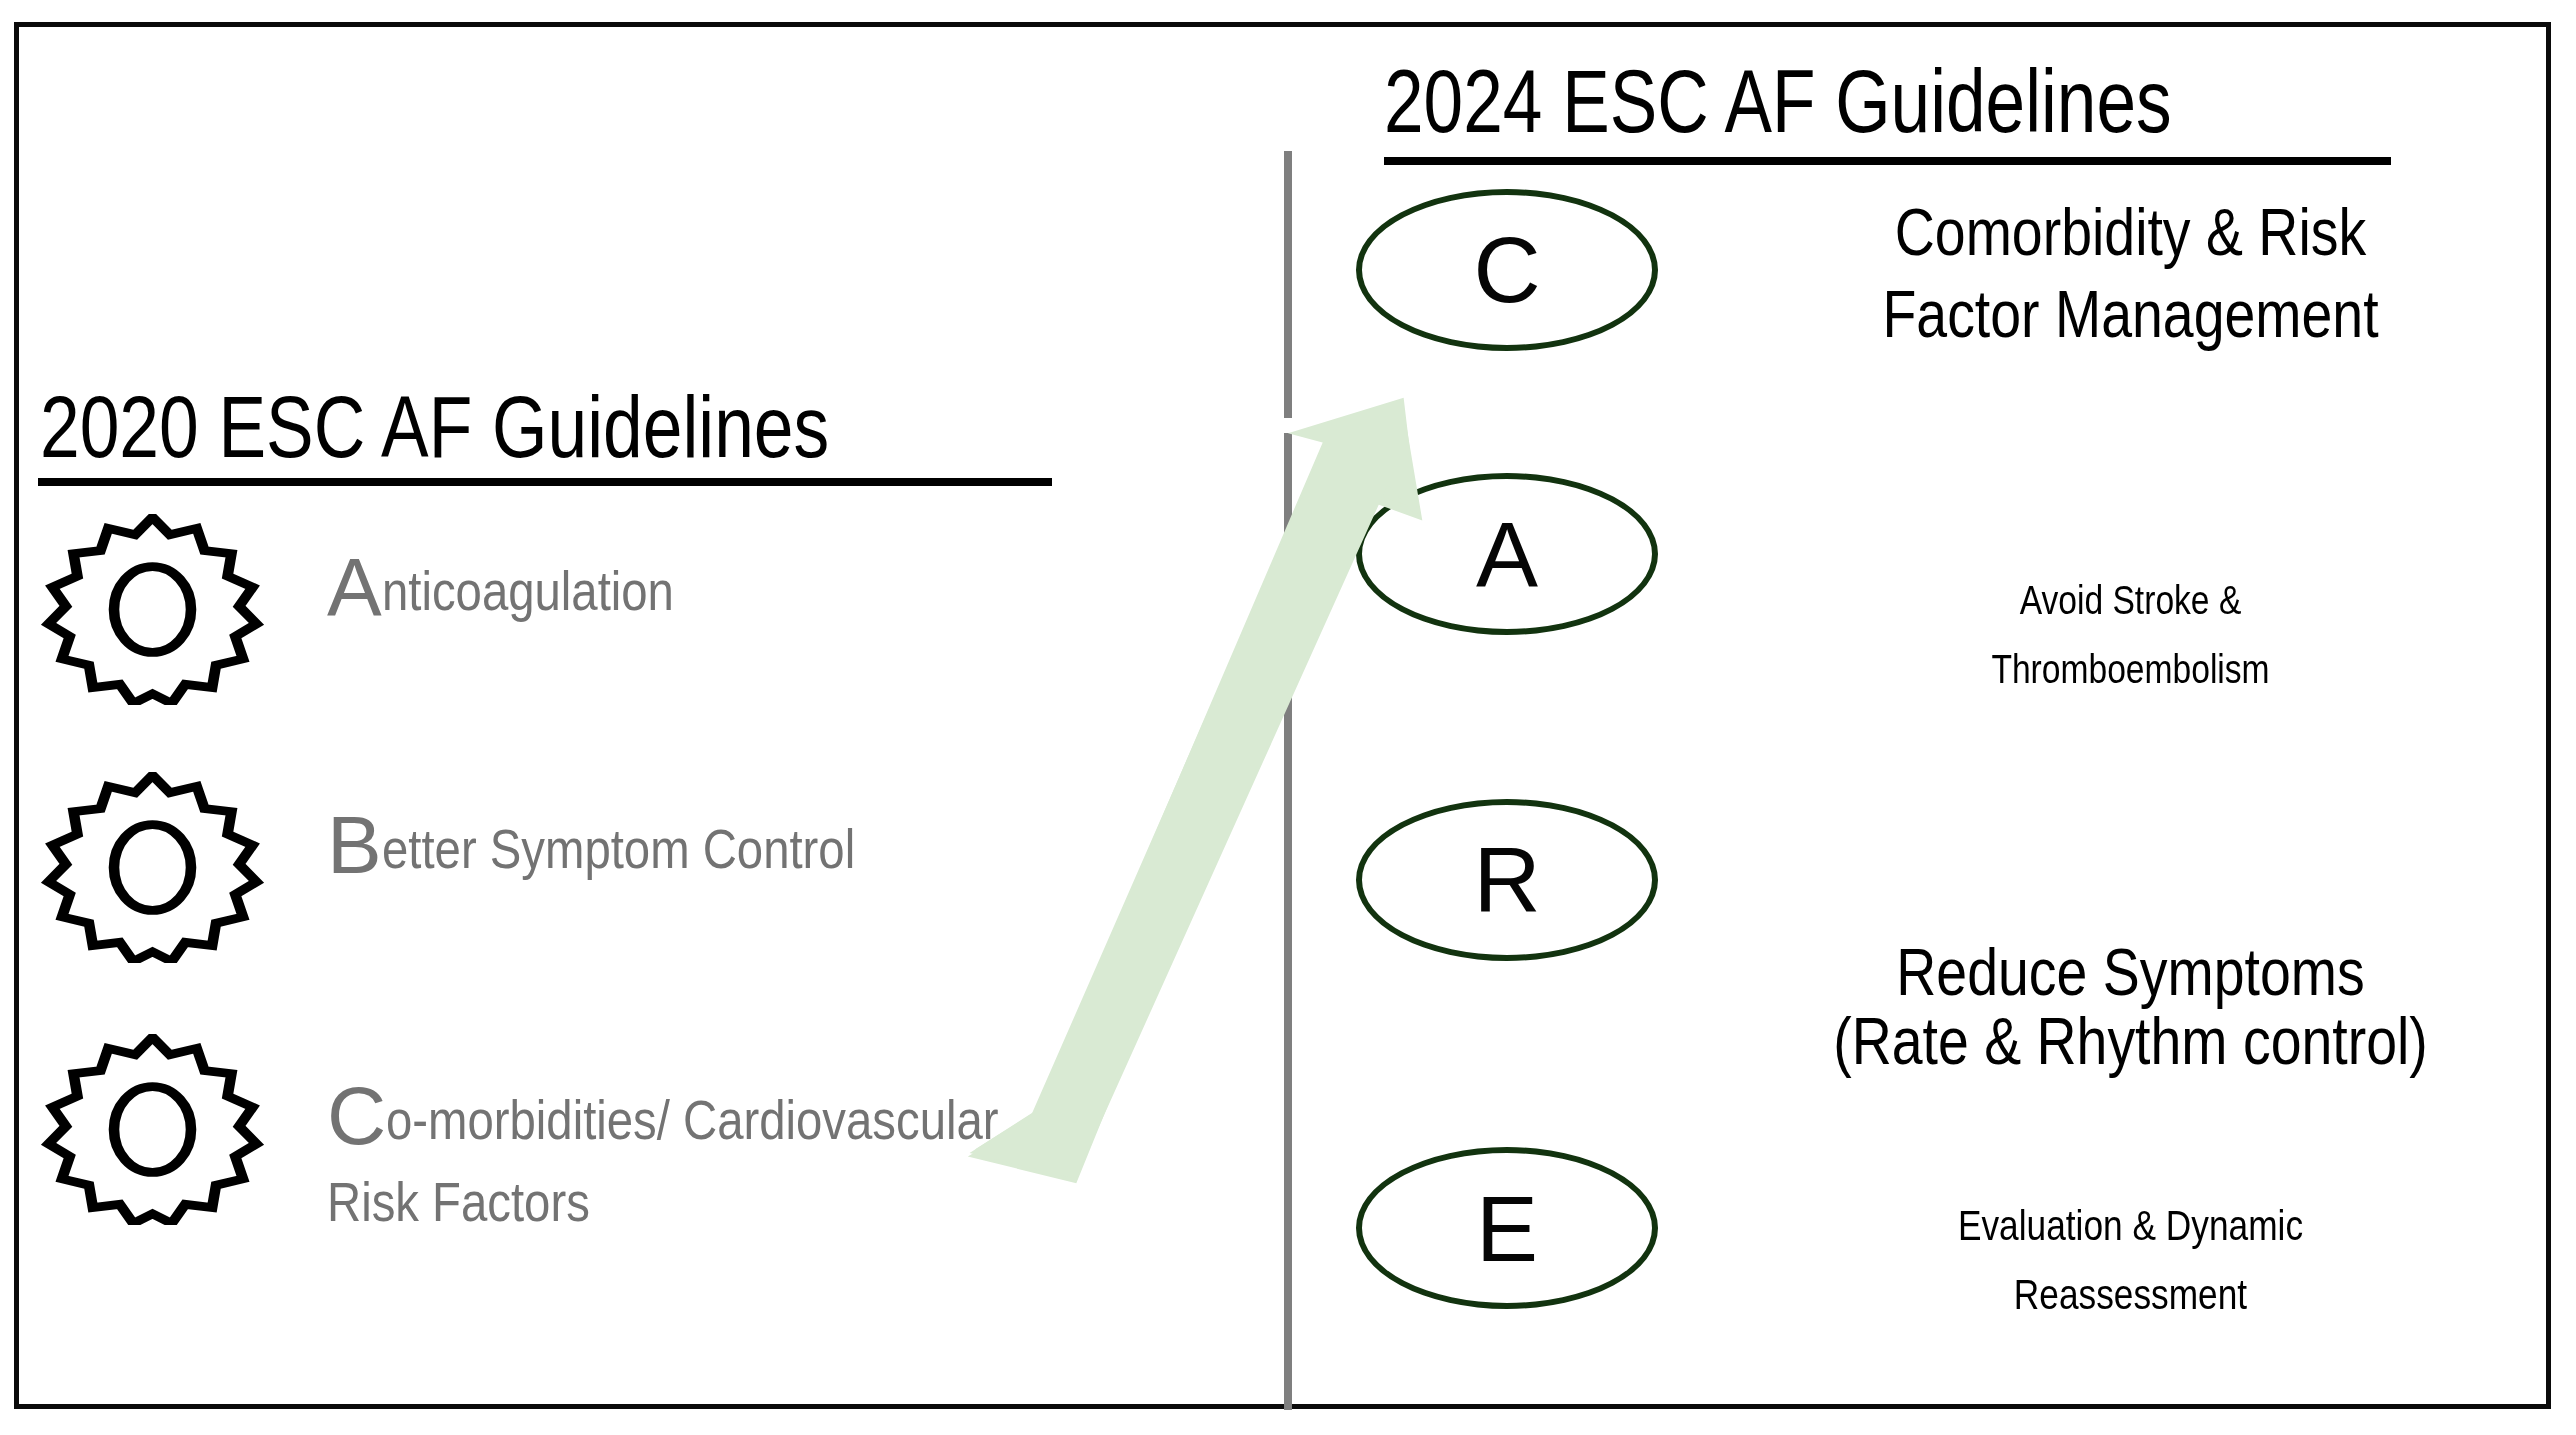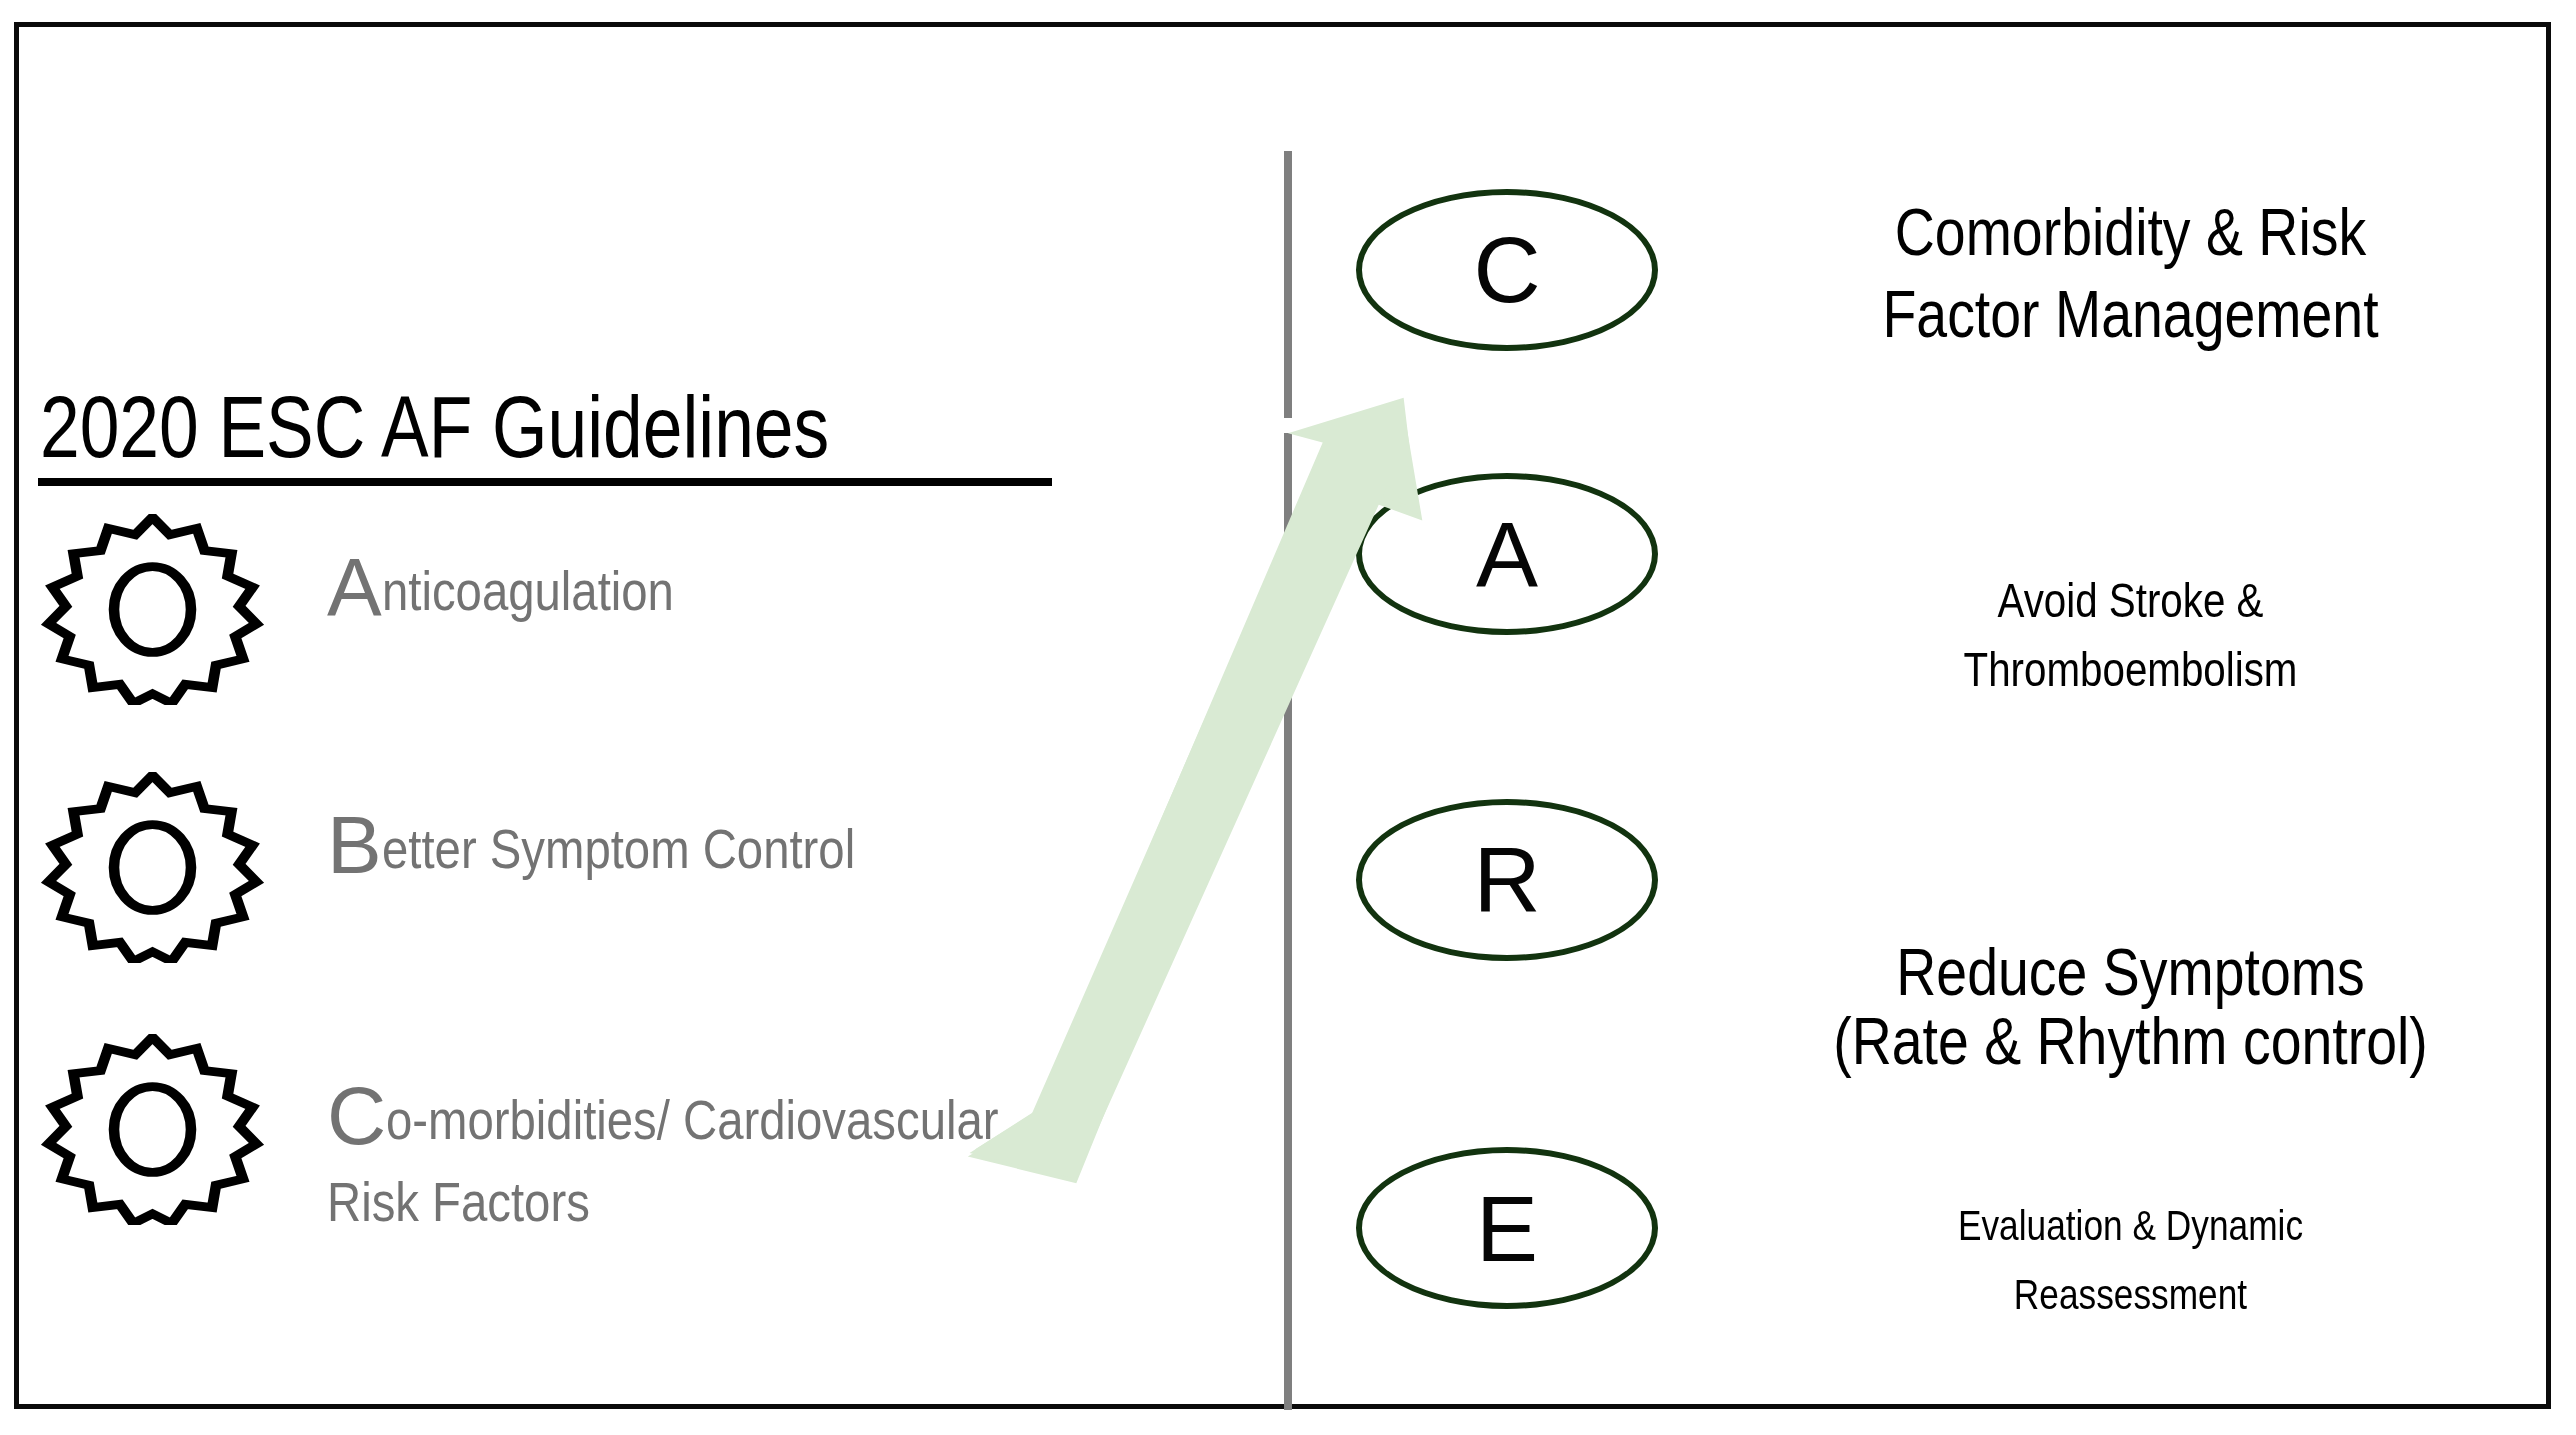--- a/index.html
+++ b/index.html
@@ -105,34 +105,38 @@
     </div>
     <div class="abc-label" style="top:52px;">
       <span class="cap cond">C</span><span class="sc cond">o-morbidities/ Cardiovascular</span>
       <div class="sc cond" style="margin-top:12.5px;">Risk Factors</div>
     </div>
   </div>
 
   <div class="divider" style="top:151px;height:267px;"></div>
   <div class="divider" style="top:433px;height:977px;"></div>
 
+  <div id="right-title">
+    <div class="t cond">2024 ESC AF Guidelines</div>
+    <div class="rule"></div>
+  </div>
 
   <div class="care-row">
     <div class="care-oval" style="top:189px;width:302px;height:162px;"></div>
     <div class="care-letter" style="top:224px;">C</div>
     <div class="care-text" style="top:176px;font-size:66px;line-height:82px;">
       <span class="ln cond">Comorbidity &amp; Risk</span>
       <span class="ln cond">Factor Management</span>
     </div>
   </div>
 
   <div class="care-row">
     <div class="care-oval" style="top:473px;width:302px;height:162px;"></div>
     <div class="care-letter" style="top:509px;">A</div>
-    <div class="care-text" style="top:551px;font-size:48px;line-height:69px;">
+    <div class="care-text" style="top:551px;font-size:40px;line-height:69px;">
       <span class="ln cond">Avoid Stroke &amp;</span>
       <span class="ln cond">Thromboembolism</span>
     </div>
   </div>
 
   <div class="care-row">
     <div class="care-oval" style="top:799px;width:302px;height:162px;"></div>
     <div class="care-letter" style="top:834px;">R</div>
     <div class="care-text" style="top:923px;font-size:66px;line-height:69px;">
       <span class="ln cond">Reduce Symptoms</span>

